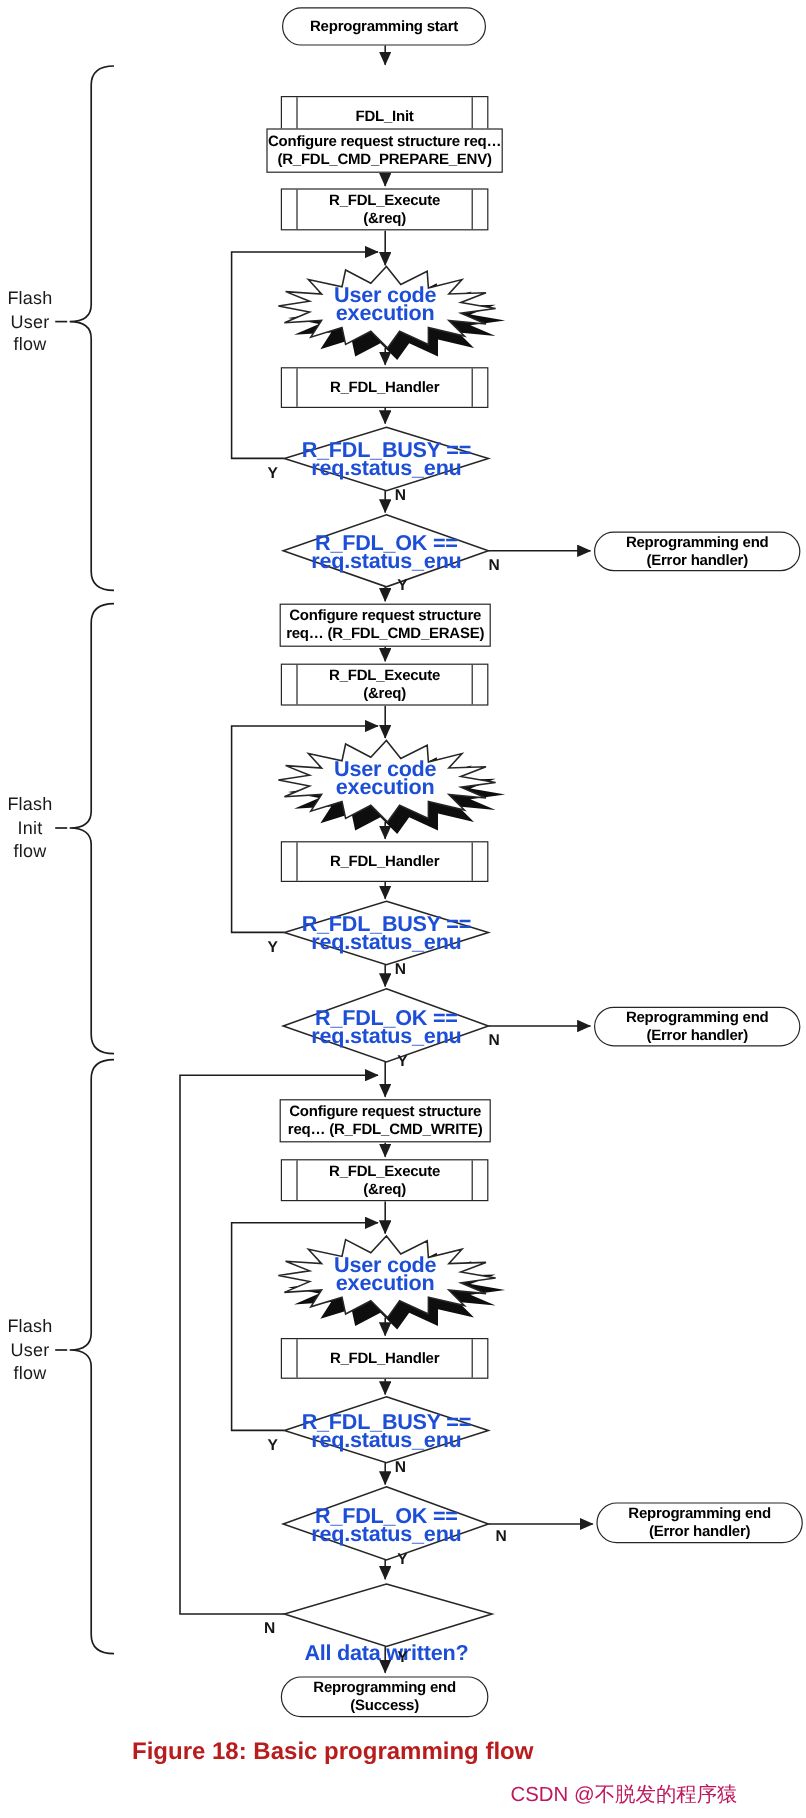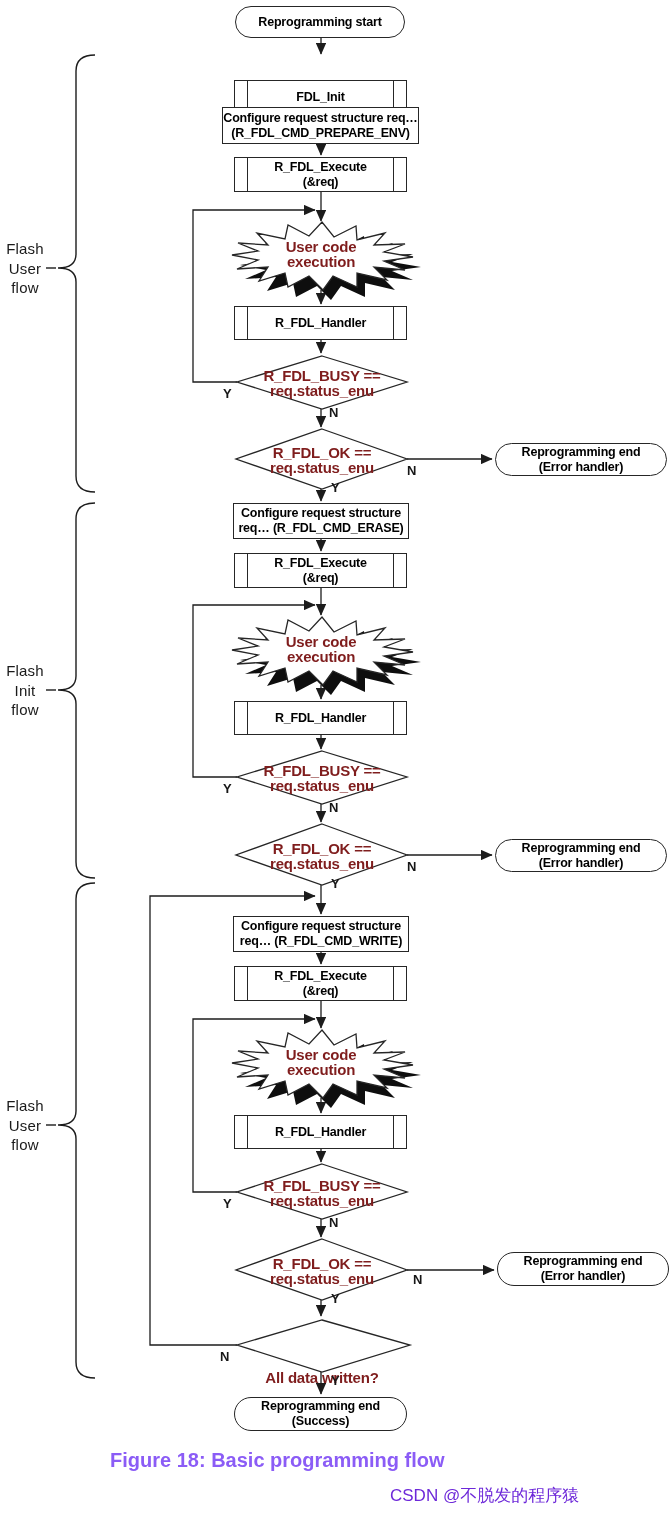--- a/index.html
+++ b/index.html
@@ -16,27 +16,27 @@
   }
   .oval { border:1.4px solid #262626; border-radius:18px; background:#fff; }
   .rect { border:1.3px solid #262626; background:#fff; }
   .pre  { border:1.3px solid #262626; background:#fff; }
   .pre::before, .pre::after {
     content:""; position:absolute; top:0; bottom:0; width:1.3px; background:#262626;
   }
   .pre::before { left:12px; }
   .pre::after  { right:12px; }
   .freetext { position:absolute; display:flex; flex-direction:column; align-items:center;
-    justify-content:center; text-align:center; font-weight:bold; font-size:15px;
-    line-height:15px; color:#7f1d1d; letter-spacing:-0.2px; white-space:nowrap; }
+    justify-content:center; text-align:center; font-weight:bold; font-size:18px;
+    line-height:15px; color:#1d4ed8; letter-spacing:-0.2px; white-space:nowrap; }
   .yn { position:absolute; font-weight:bold; font-size:13px; color:#161616; }
   .sidelabel { position:absolute; width:50px; text-align:center; font-size:15px;
     line-height:19.5px; color:#1a1a1a; letter-spacing:0.2px; }
-  .caption { position:absolute; font-weight:bold; font-size:20px; color:#8b5cf6; white-space:nowrap; }
-  .watermark { position:absolute; font-size:17px; color:#6d28d9; text-align:left; white-space:nowrap; }
+  .caption { position:absolute; font-weight:bold; font-size:20px; color:#b91c1c; white-space:nowrap; }
+  .watermark { position:absolute; font-size:17px; color:#be185d; text-align:center; white-space:nowrap; }
 </style>
 </head>
 <body>
 
 <div class="canvas">
 
   <svg class="layer" width="672" height="1515" viewBox="0 0 672 1515">
     <defs>
       <marker id="ah" markerWidth="9" markerHeight="8" refX="8.5" refY="4" orient="auto">
         <path d="M0,0 L9,4 L0,8 Z" fill="#1c1c1c"></path>

